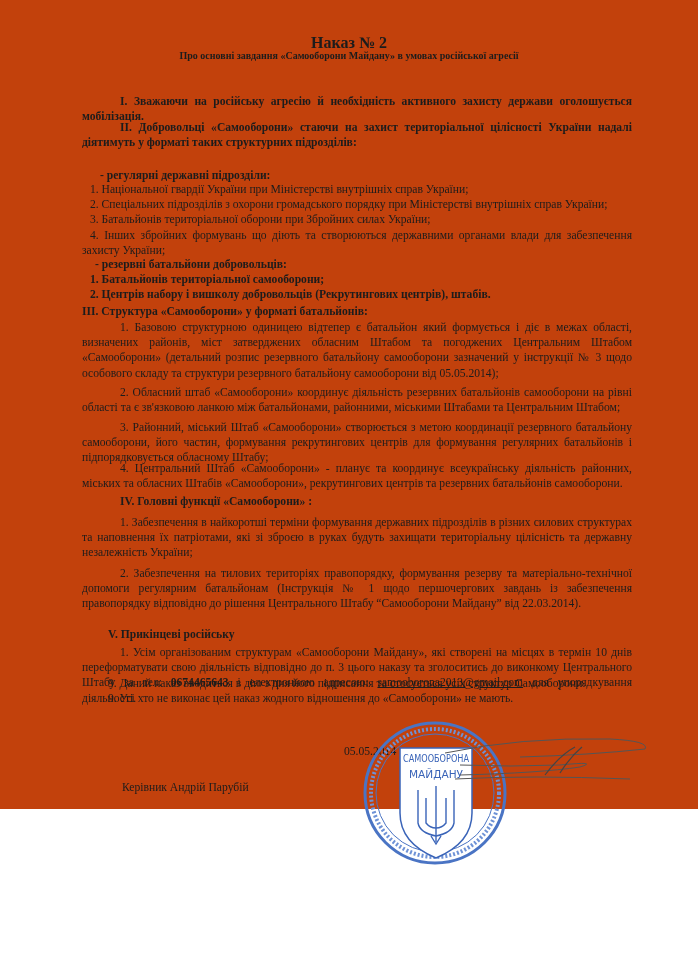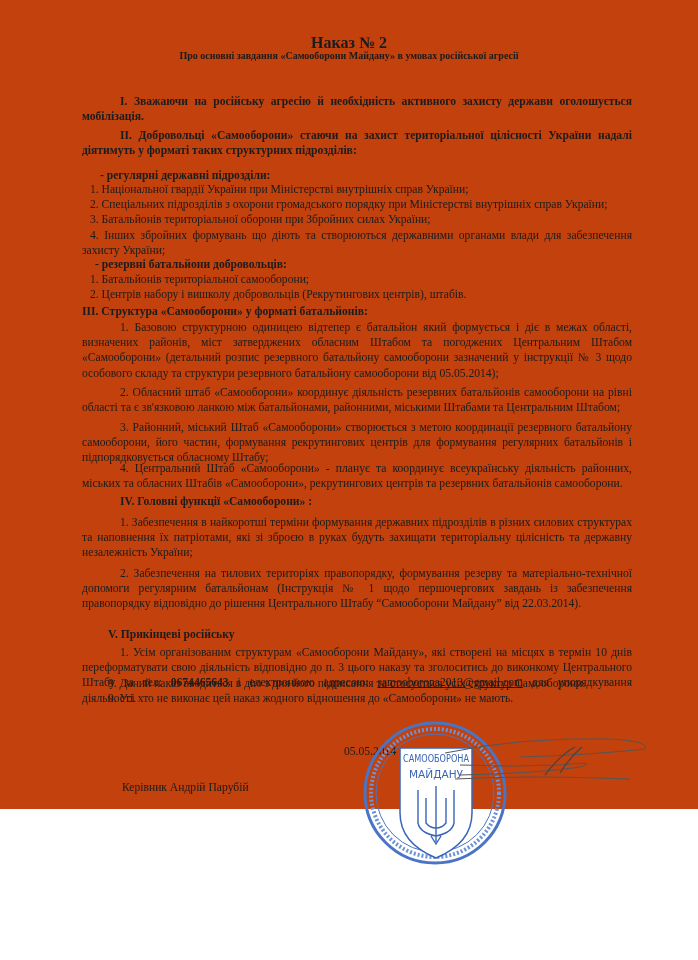--- a/index.html
+++ b/index.html
@@ -18,32 +18,32 @@
 </head>
 <body>
 
 <div class="page">
 
   <div class="title" style="top:34px;font-size:16px;">Наказ № 2</div>
   <div class="title" style="top:50px;font-size:10px;">Про основні завдання «Самооборони Майдану» в умовах російської агресії</div>
 
   <div class="txt j ind b" style="top:94px;">I. Зважаючи на російську агресію й необхідність активного захисту держави оголошується мобілізація.</div>
 
-  <div class="txt j ind b" style="top:128px;">II. Добровольці «Самооборони» стаючи на захист територіальної цілісності України надалі діятимуть у форматі таких структурних підрозділів:</div>
+  <div class="txt j ind b" style="top:120px;">II. Добровольці «Самооборони» стаючи на захист територіальної цілісності України надалі діятимуть у форматі таких структурних підрозділів:</div>
 
   <div class="txt b" style="top:168px;left:100px;">- регулярні державні підрозділи:</div>
   <div class="txt" style="top:182px;left:90px;width:542px;">
     <div>1. Національної гвардії України при Міністерстві внутрішніх справ України;</div>
     <div>2. Спеціальних підрозділів з охорони громадського порядку при Міністерстві внутрішніх справ України;</div>
     <div>3. Батальйонів територіальної оборони при Збройних силах України;</div>
   </div>
   <div class="txt j" style="top:228px;text-indent:8px;">4. Інших збройних формувань що діють та створюються державними органами влади для забезпечення захисту України;</div>
 
   <div class="txt b" style="top:257px;left:95px;">- резервні батальйони добровольців:</div>
-  <div class="txt" style="top:272px;left:90px;width:542px;">
+  <div class="txt" style="top:272px;left:90px;width:542px;font-weight:bold;">
     <div>1.  Батальйонів територіальної самооборони;</div>
     <div>2.  Центрів набору і вишколу добровольців (Рекрутингових центрів), штабів.</div>
   </div>
 
   <div class="txt b" style="top:304px;">III. Структура «Самооборони» у форматі батальйонів:</div>
   <div class="txt j ind" style="top:320px;">1. Базовою структурною одиницею відтепер є батальйон який формується і діє в межах області, визначених районів, міст затверджених обласним Штабом та погоджених Центральним Штабом «Самооборони» (детальний розпис резервного батальйону самооборони зазначений у інструкції № 3 щодо особового складу та структури резервного батальйону самооборони від 05.05.2014);</div>
   <div class="txt j ind" style="top:385px;">2. Обласний штаб «Самооборони» координує діяльність резервних батальйонів самооборони на рівні області та є зв'язковою ланкою між батальйонами, районними, міськими Штабами та Центральним Штабом;</div>
   <div class="txt j ind" style="top:420px;">3. Районний, міський Штаб «Самооборони»  створюється з метою координації резервного батальйону самооборони, його частин, формування рекрутингових центрів для формування регулярних батальйонів і підпорядковується обласному Штабу;</div>
   <div class="txt j ind" style="top:461px;">4. Центральний Штаб «Самооборони»  -  планує та координує всеукраїнську діяльність районних, міських та обласних Штабів «Самооборони», рекрутингових центрів та резервних батальйонів самооборони.</div>
 

